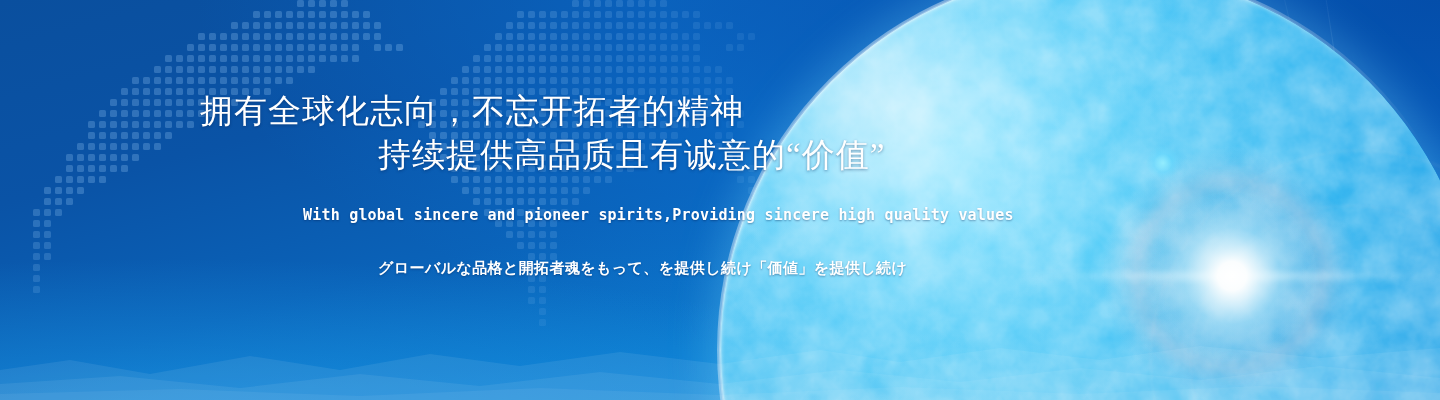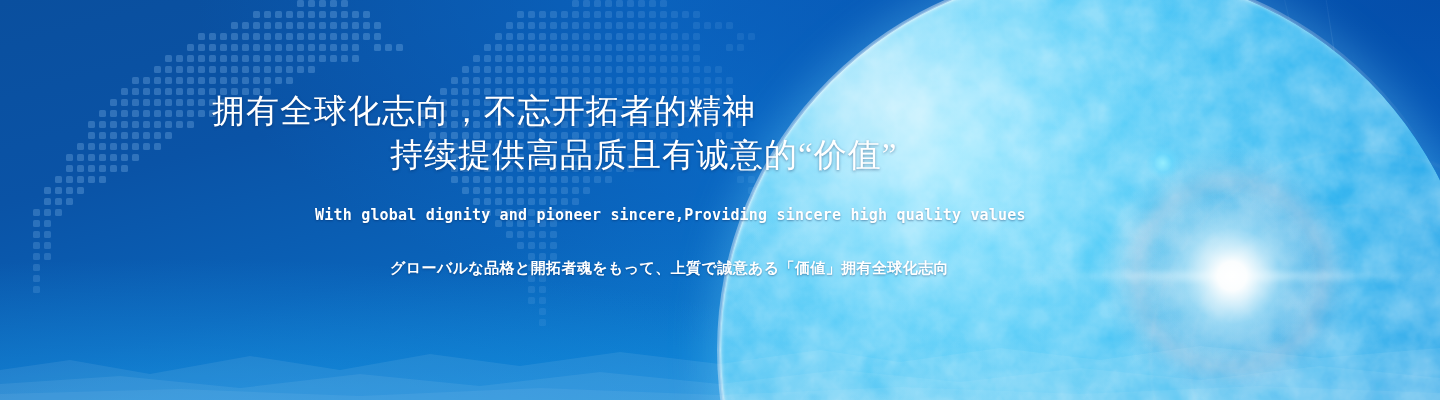--- a/index.html
+++ b/index.html
@@ -148,21 +148,21 @@
     position:absolute;
     border-radius:50%;
     border:1.5px solid rgba(255,235,235,.16);
     filter:blur(1.5px);
   }
 
   
   .ridges{position:absolute;left:0;bottom:0;width:1440px;height:60px;}
 
   
-  .copy{position:absolute;left:0;top:0;width:1100px;height:400px;margin-left:12px;}
+  .copy{position:absolute;left:0;top:0;width:1100px;height:400px;}
 
   .headline{
     position:absolute;
     font-family:"Liberation Serif","DejaVu Serif",serif;
     color:#ffffff;
     font-size:33px;
     line-height:38px;
     letter-spacing:1px;
     white-space:nowrap;
     text-shadow:0 1px 3px rgba(0,30,80,.45);
@@ -949,17 +949,17 @@
 
   <svg class="ridges" viewBox="0 0 1440 60" preserveAspectRatio="none">
     <path d="M0,30 L70,20 L150,34 L250,16 L340,30 L430,14 L520,26 L620,12 L720,24 L820,10 L900,22 L1000,8 L1100,20 L1200,6 L1320,18 L1440,8 L1440,60 L0,60 Z" fill="#ffffff" opacity=".08"></path>
     <path d="M0,44 L120,36 L240,48 L360,34 L480,46 L600,32 L720,44 L840,30 L960,42 L1080,28 L1200,40 L1320,26 L1440,38 L1440,60 L0,60 Z" fill="#ffffff" opacity=".07"></path>
     <path d="M0,54 L180,49 L360,56 L540,48 L720,55 L900,47 L1080,54 L1260,46 L1440,53 L1440,60 L0,60 Z" fill="#ffffff" opacity=".06"></path>
   </svg>
 
   <div class="copy">
     <div class="headline l1">拥有全球化志向，不忘开拓者的精神</div>
     <div class="headline l2">持续提供高品质且有诚意的“价值”</div>
-    <div class="subline-en">With global dignity and pioneer sincere,Providing sincere high quality values</div>
-    <div class="subline-jp">グローバルな品格と開拓者魂をもって、上質で誠意ある「価値」拥有全球化志向</div>
+    <div class="subline-en">With global sincere and pioneer spirits,Providing sincere high quality values</div>
+    <div class="subline-jp">グローバルな品格と開拓者魂をもって、を提供し続け「価値」を提供し続け</div>
   </div>
 
 </div>
 
 </body></html>

